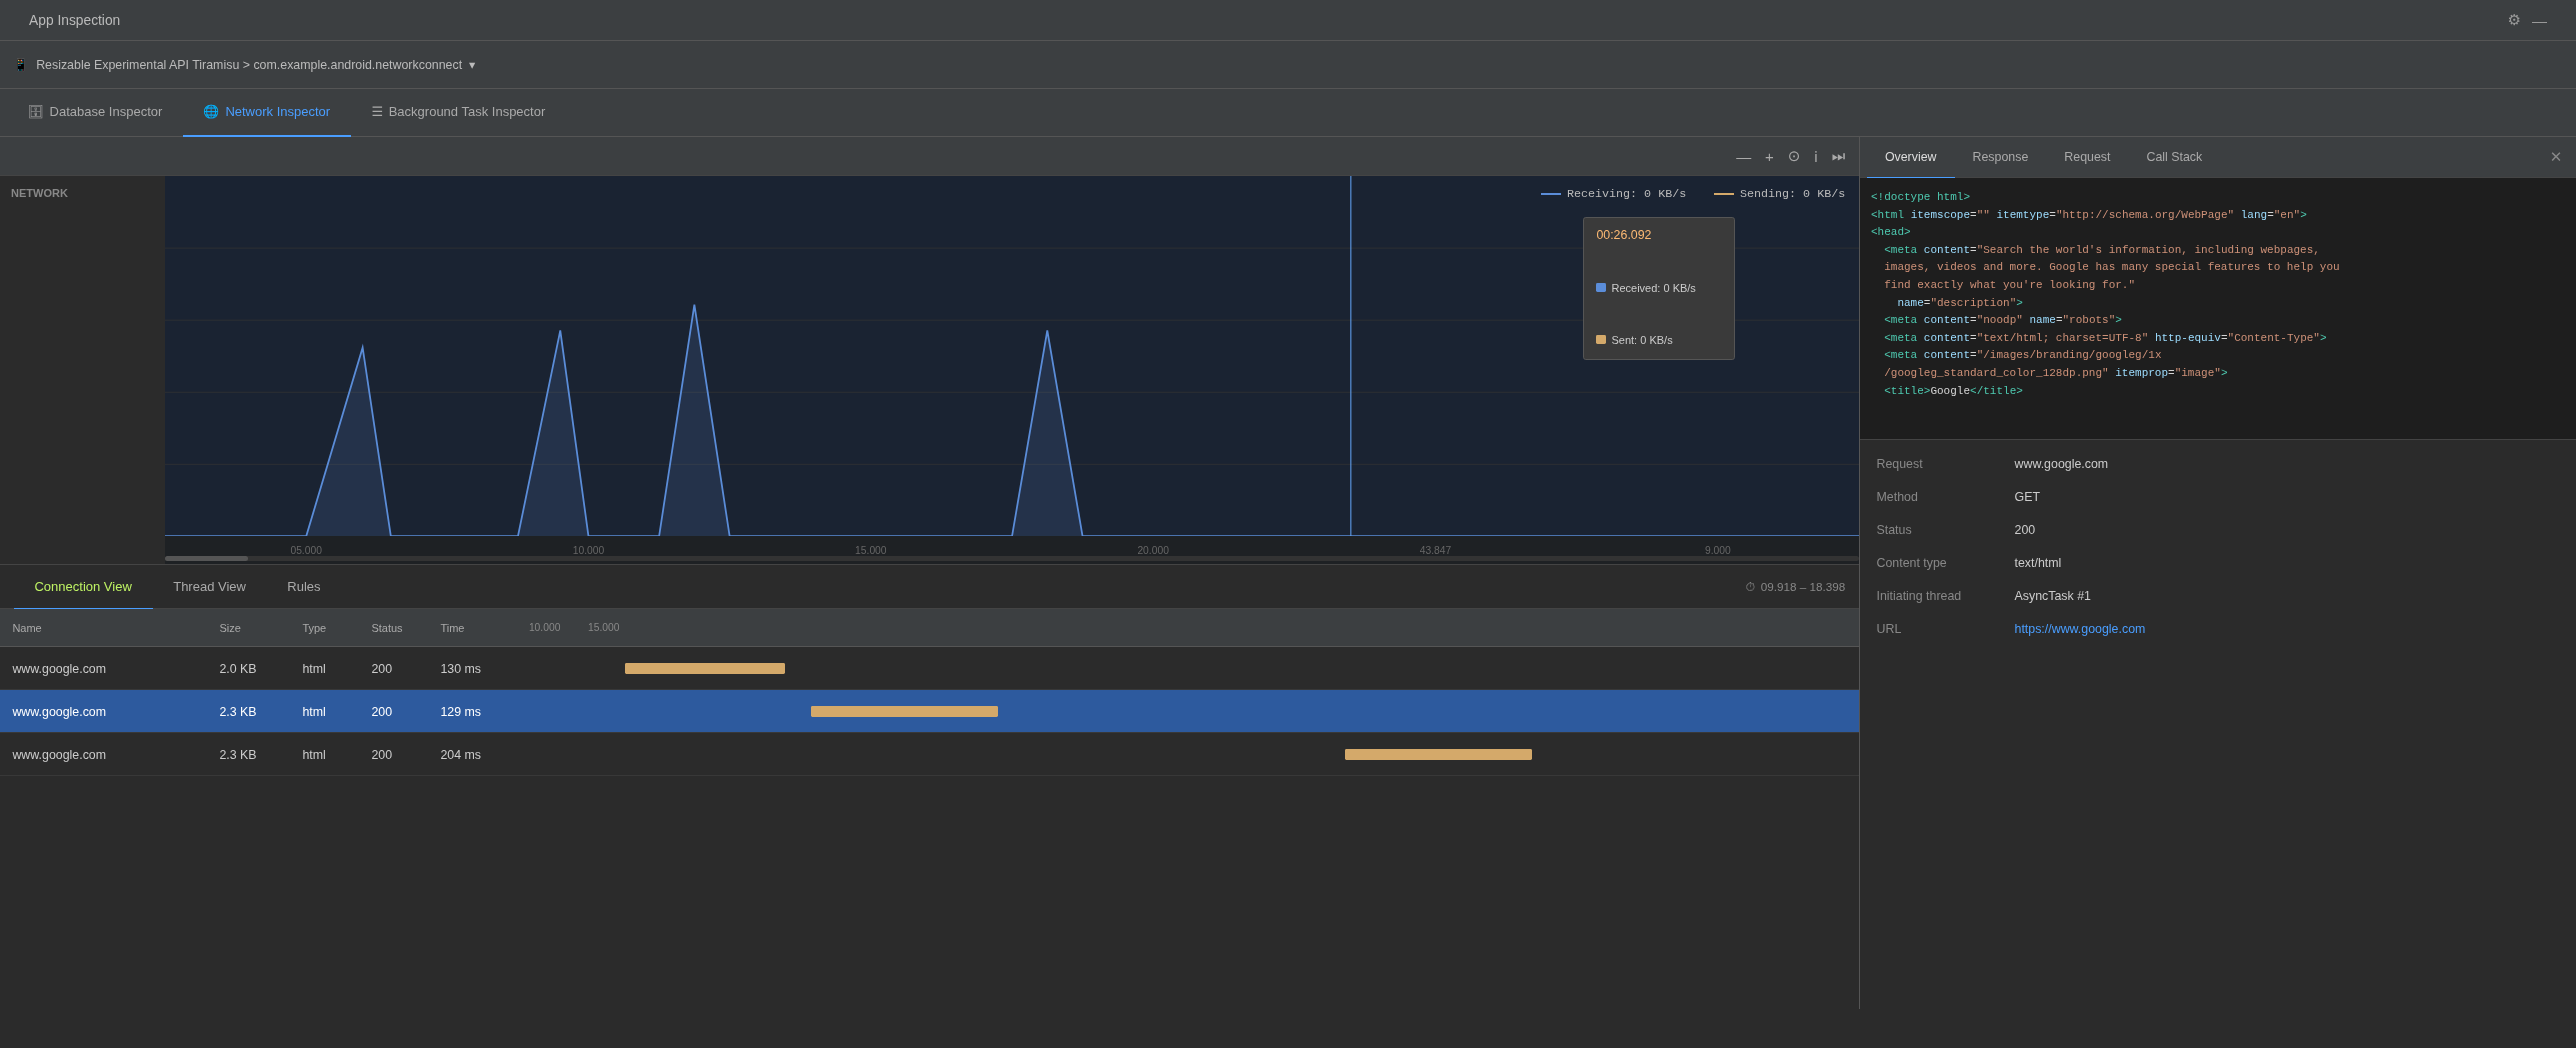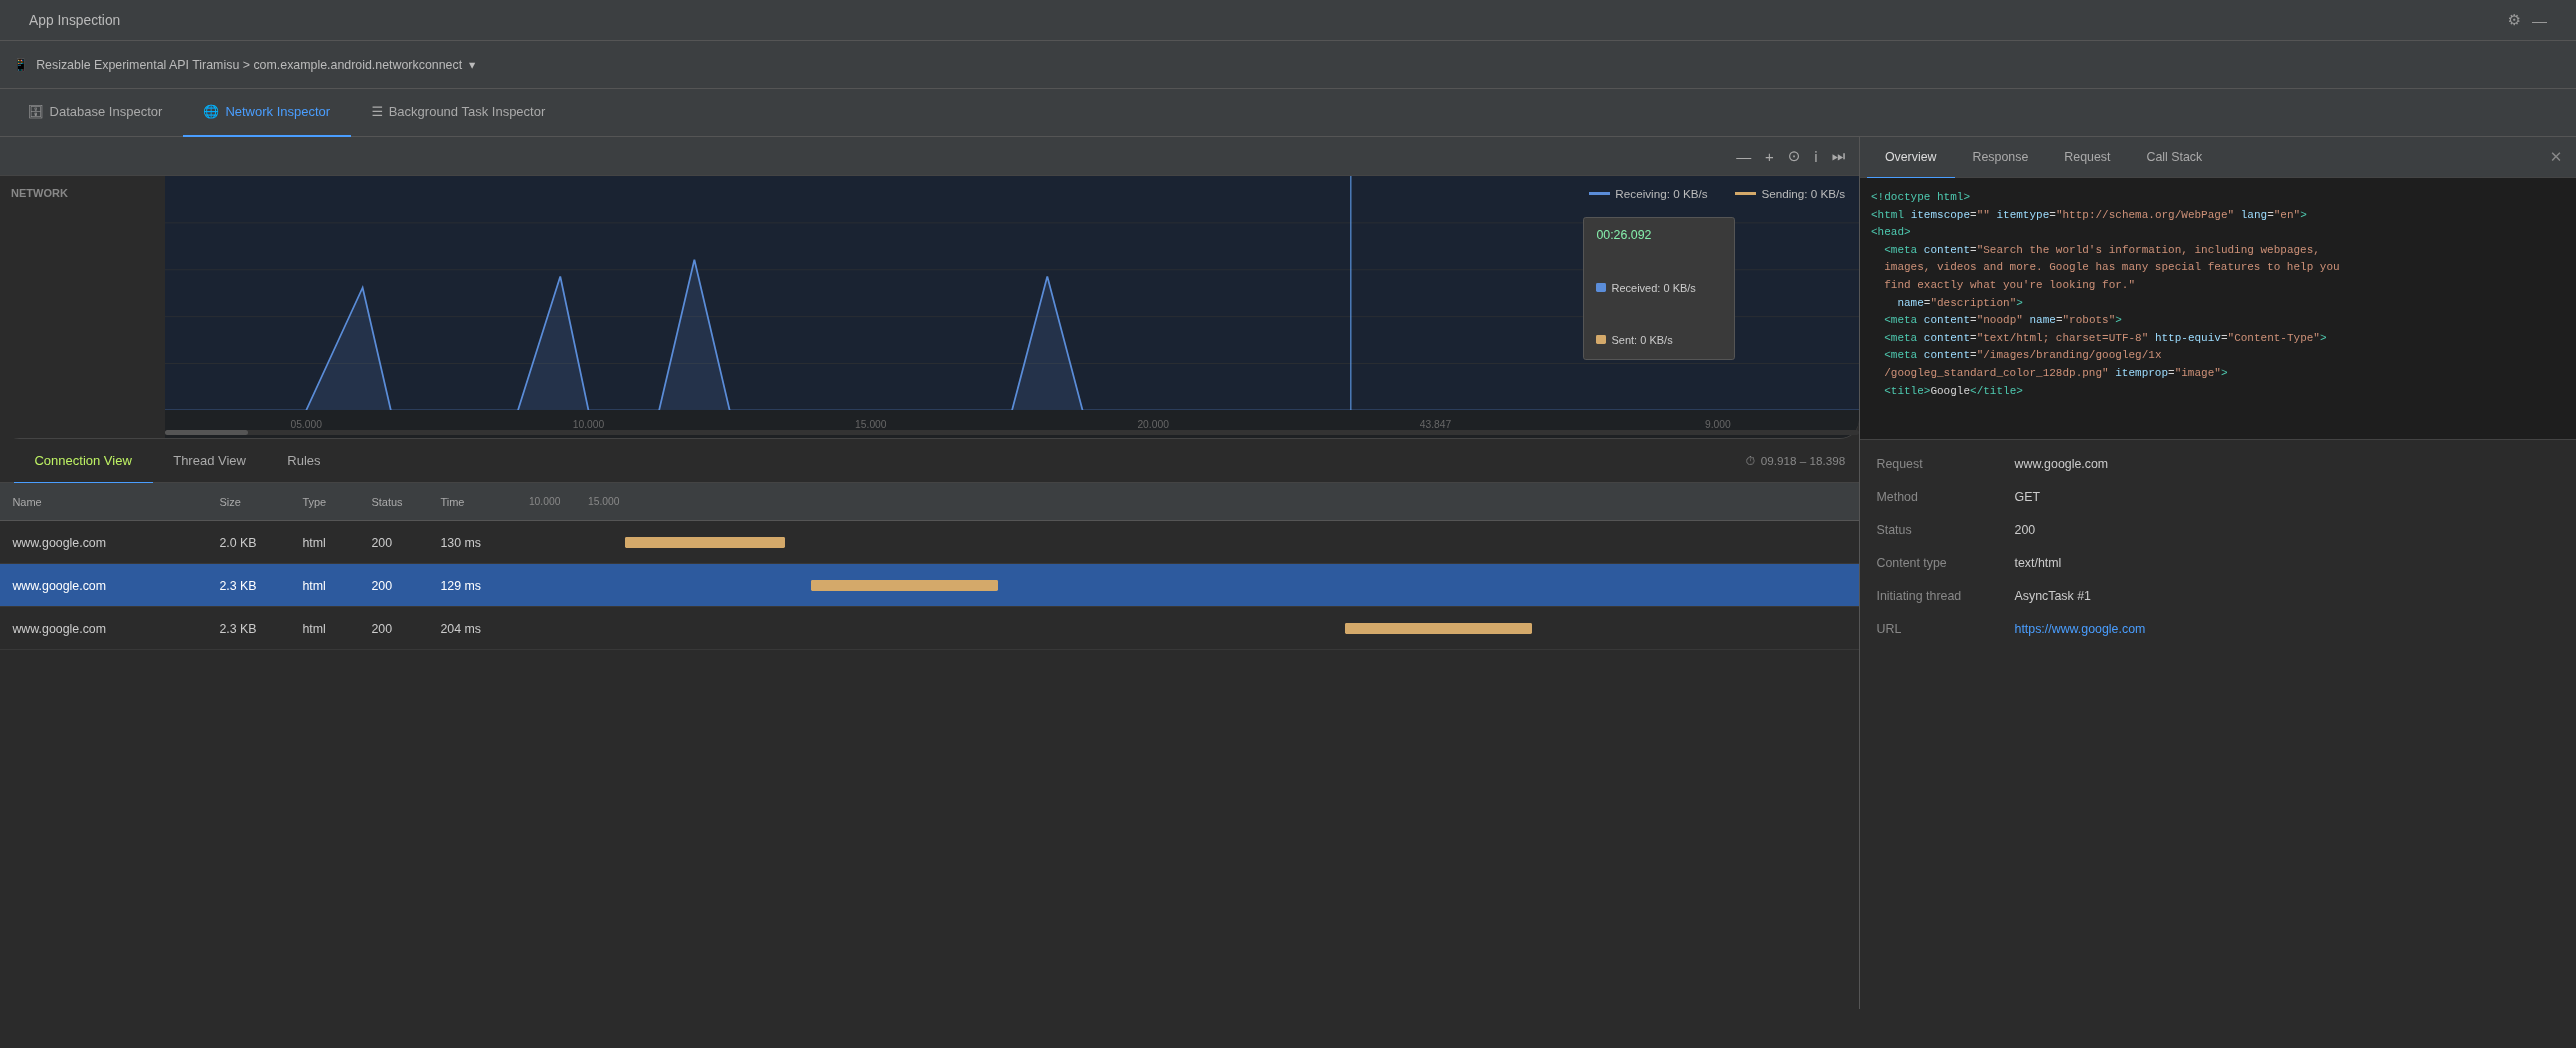--- a/index.html
+++ b/index.html
@@ -108,25 +108,24 @@
       flex: 0 0 1860px;
       display: flex;
       flex-direction: column;
       border-right: 0.7px solid #555;
       overflow: hidden;
     }
 
     
     .network-chart {
       background: #1e2124;
-      height: 263px;
+      height: 389px;
       position: relative;
       border-bottom: 0.7px solid #444;
       flex-shrink: 0;
-      border-radius: 19px;
     }
     .network-label-area {
       position: absolute;
       left: 0;
       top: 0;
       width: 165px;
       height: 100%;
       background: #2b2b2b;
       padding: 11px;
       z-index: 2;
@@ -187,40 +186,41 @@
       display: flex;
       align-items: center;
       gap: 27.6px;
       font-size: 11.7px;
       color: #bbb;
     }
     .legend-item {
       display: flex;
       align-items: center;
       gap: 5.5px;
+      font-family: Liberation Mono, monospace;
     }
     .legend-line {
       width: 20.7px;
       height: 2.1px;
     }
 
     
     .chart-tooltip {
       position: absolute;
       top: 41px;
       right: 124px;
       background: #3a3a3a;
       border: 0.7px solid #555;
       border-radius: 2.8px;
       padding: 9.6px 12.4px;
       font-size: 11px;
       z-index: 10;
       min-width: 152px;
     }
-    .tooltip-time { font-size: 12.4px; color: #86efac; margin-bottom: 6.9px; }
+    .tooltip-time { font-size: 12.4px; color: #fdba74; margin-bottom: 6.9px; }
     .tooltip-row { display: flex; align-items: center; gap: 5.5px; margin-bottom: 4.1px; color: #ccc; margin-top: 40px; }
     .tooltip-dot { width: 9.6px; height: 9.6px; border-radius: 1.4px; }
 
     
     .view-tabs-bar {
       background: #2b2b2b;
       height: 44px;
       display: flex;
       align-items: center;
       justify-content: space-between;

